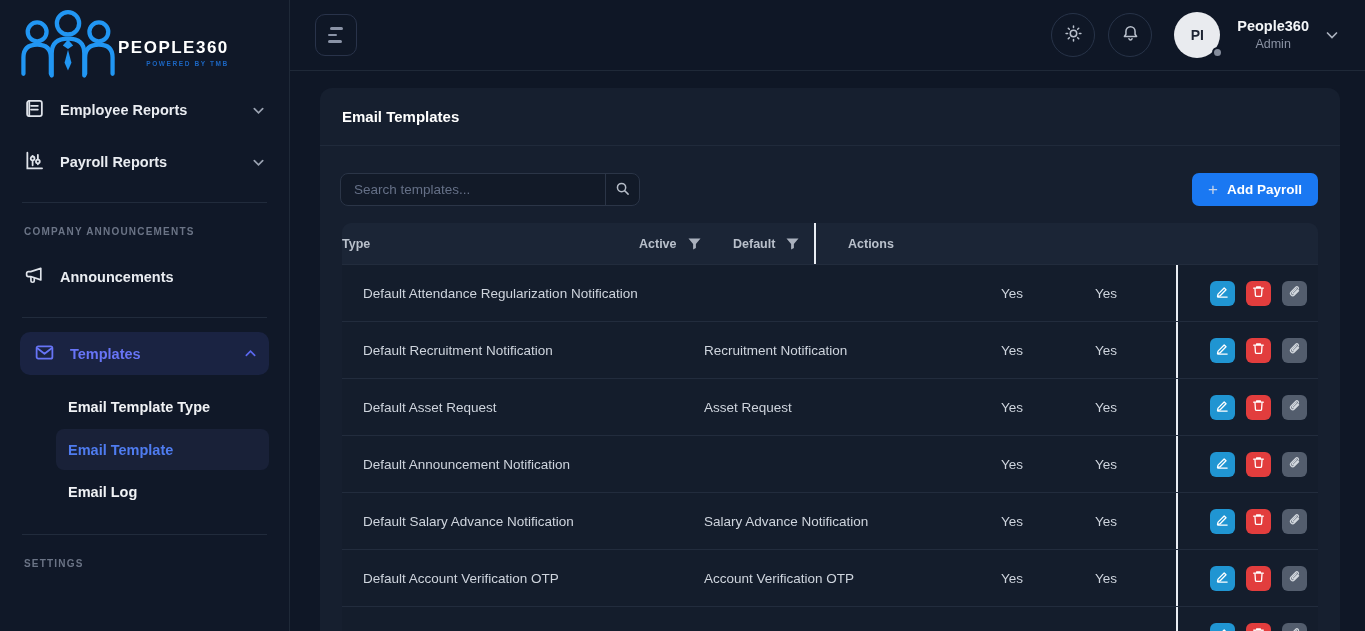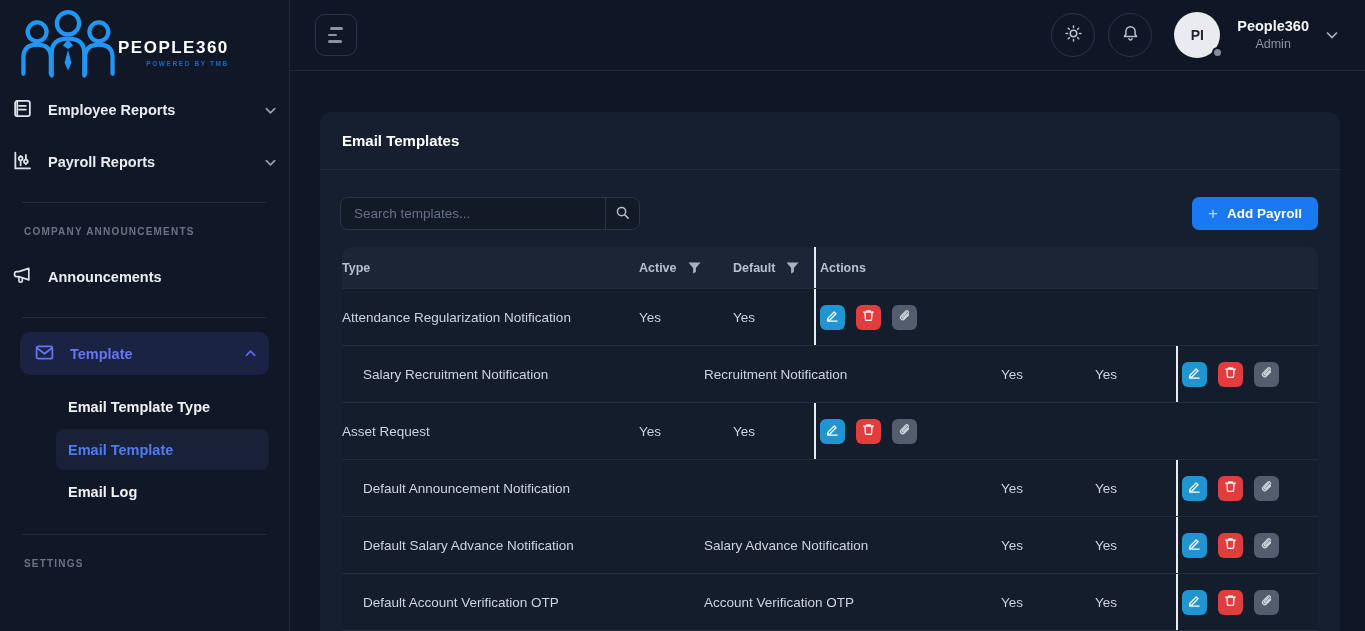--- a/index.html
+++ b/index.html
@@ -18,21 +18,21 @@
     display: flex; flex-direction: column; overflow: hidden;
   }
   .logo-row { display: flex; align-items: center; padding: 8px 10px 2px 20px; }
   .brand-text { margin-left: 2px; margin-top: 14px; }
   .brand-name { font-size: 17px; font-weight: 800; letter-spacing: 1.5px; color: #fff; }
   .brand-tag { font-size: 6.5px; font-weight: 700; letter-spacing: 1.6px; color: #1c66c2; text-align: right; margin-top: 2px; }
 
   .nav { flex: 1; padding-top: 0; }
   .nav-item {
     display: flex; align-items: center; gap: 15px;
-    height: 52px; padding: 0 12px;
+    height: 52px; padding: 0 24px;
     font-size: 14.5px; font-weight: 700; color: #e9ecf1; cursor: pointer;
   }
   .nav-item svg { flex: none; }
   .chev { margin-left: auto; color: #9aa2b1; display: flex; }
   .nav-div { height: 1px; background: #212b3c; margin: 14px 22px; }
   .section-title {
     padding: 9px 24px 14px; font-size: 10px; font-weight: 700;
     letter-spacing: 1.2px; color: #6b7486;
   }
   .nav-item.active-parent {
@@ -48,21 +48,21 @@
     cursor: pointer;
     text-align: center;
   }
   .sub-item.is-active {
     background: #192138; border-radius: 8px;
     margin: 0 20px 0 56px; padding-left: 12px; height: 41px;
     color: #4f7cf0;
   }
 
   
-  .main { flex: 1; display: flex; flex-direction: column; background: #0f1726; overflow: hidden; gap: 24px; }
+  .main { flex: 1; display: flex; flex-direction: column; background: #0f1726; overflow: hidden; }
   .topbar {
     height: 71px; min-height: 71px; border-bottom: 1px solid #1f2938;
     display: flex; align-items: center; padding: 0 25px;
   }
   .menu-btn {
     width: 42px; height: 42px; border: 1px solid #29334a; border-radius: 10px;
     background: transparent; display: flex; flex-direction: column;
     align-items: flex-start; justify-content: center; gap: 4px;
     padding-left: 12px; cursor: pointer;
   }
@@ -136,21 +136,21 @@
   .trow {
     display: flex; align-items: stretch; height: 57px;
     background: #141d2c; border-bottom: 1px solid #222c3d;
     font-size: 13.5px; color: #ced4dd;
   }
   .cell { display: flex; align-items: center; }
   .cell-name { flex: 1; padding-left: 21px; }
   .cell-type { width: 297px; }
   .cell-active { width: 94px; gap: 11px; text-align: center; }
   .cell-default { width: 81px; gap: 11px; }
-  .cell-actions { width: 142px; border-left: 2px solid #e9edf3; padding-left: 4px; }
+  .cell-actions { width: 142px; border-left: 2px solid #e9edf3; padding-left: 32px; }
   .filter-icon { color: #aab1bd; display: flex; cursor: pointer; }
   .abtn {
     width: 25px; height: 25px; border: none; border-radius: 6px;
     display: flex; align-items: center; justify-content: center;
     margin-right: 11px; color: #fff; cursor: pointer;
   }
   .abtn.edit { background: #2095d2; }
   .abtn.del { background: #e23d3d; }
   .abtn.attach { background: #535d6d; color: #d3d8de; }
 </style>
@@ -227,21 +227,21 @@
 
       <div class="nav-div"></div>
 
       <div class="nav-item active-parent">
         <span>
           <svg width="21" height="21" viewBox="0 0 20 20" fill="none" stroke="#6774f6" stroke-width="1.7" stroke-linecap="round" stroke-linejoin="round">
             <rect x="2.5" y="4.2" width="15" height="11.6" rx="1.6"></rect>
             <path d="M3.5 6.2l6.5 5 6.5-5"></path>
           </svg>
         </span>
-        <span>Template</span>
+        <span>Templates</span>
         <span class="chev">
           <svg width="13" height="13" viewBox="0 0 14 14" fill="none" stroke="currentColor" stroke-width="1.8" stroke-linecap="round">
               <path d="M2.5 9l4.5-4.5L11.5 9"></path>
             </svg>
         </span>
       </div>
 
       <div class="sub-list">
 
           <div class="sub-item">
@@ -347,21 +347,21 @@
               <span class="filter-icon">
                 <svg width="13" height="12" viewBox="0 0 14 13" fill="currentColor">
                     <path d="M0.5 0.5h13l-5 6v4.2l-3 1.8V6.5z"></path>
                   </svg>
               </span>
             </div>
             <div class="cell cell-actions">Actions</div>
           </div>
 
             <div class="trow is-active">
-              <div class="cell cell-type">Attendance Regularization Notification</div>
+              <div class="cell cell-name">Default Attendance Regularization Notification</div>
               <div class="cell cell-active">Yes</div>
               <div class="cell cell-default">Yes</div>
               <div class="cell cell-actions">
                 <button class="abtn edit">
                   <span>
                     <svg width="13" height="13" viewBox="0 0 14 14" fill="none" stroke="currentColor" stroke-width="1.4" stroke-linecap="round" stroke-linejoin="round">
                       <path d="M2.2 9.8l-.6 2.6 2.6-.6 6.6-6.6-2-2-6.6 6.6z"></path>
                       <path d="M2 13h10"></path>
                     </svg>
                   </span>
@@ -378,21 +378,21 @@
                   <span>
                     <svg width="13" height="13" viewBox="0 0 14 14" fill="none" stroke="currentColor" stroke-width="1.3" stroke-linecap="round" stroke-linejoin="round">
                       <path d="M11.4 6.2L6.8 10.8a2.4 2.4 0 0 1-3.4-3.4l5-5a1.7 1.7 0 0 1 2.4 2.4L6.2 9.4a.9.9 0 0 1-1.3-1.3l4.2-4.2"></path>
                     </svg>
                   </span>
                 </button>
               </div>
             </div>
 
             <div class="trow is-active">
-              <div class="cell cell-name">Salary Recruitment Notification</div>
+              <div class="cell cell-name">Default Recruitment Notification</div>
               <div class="cell cell-type">Recruitment Notification</div>
               <div class="cell cell-active">Yes</div>
               <div class="cell cell-default">Yes</div>
               <div class="cell cell-actions">
                 <button class="abtn edit">
                   <span>
                     <svg width="13" height="13" viewBox="0 0 14 14" fill="none" stroke="currentColor" stroke-width="1.4" stroke-linecap="round" stroke-linejoin="round">
                       <path d="M2.2 9.8l-.6 2.6 2.6-.6 6.6-6.6-2-2-6.6 6.6z"></path>
                       <path d="M2 13h10"></path>
                     </svg>
@@ -410,20 +410,21 @@
                   <span>
                     <svg width="13" height="13" viewBox="0 0 14 14" fill="none" stroke="currentColor" stroke-width="1.3" stroke-linecap="round" stroke-linejoin="round">
                       <path d="M11.4 6.2L6.8 10.8a2.4 2.4 0 0 1-3.4-3.4l5-5a1.7 1.7 0 0 1 2.4 2.4L6.2 9.4a.9.9 0 0 1-1.3-1.3l4.2-4.2"></path>
                     </svg>
                   </span>
                 </button>
               </div>
             </div>
 
             <div class="trow is-active">
+              <div class="cell cell-name">Default Asset Request</div>
               <div class="cell cell-type">Asset Request</div>
               <div class="cell cell-active">Yes</div>
               <div class="cell cell-default">Yes</div>
               <div class="cell cell-actions">
                 <button class="abtn edit">
                   <span>
                     <svg width="13" height="13" viewBox="0 0 14 14" fill="none" stroke="currentColor" stroke-width="1.4" stroke-linecap="round" stroke-linejoin="round">
                       <path d="M2.2 9.8l-.6 2.6 2.6-.6 6.6-6.6-2-2-6.6 6.6z"></path>
                       <path d="M2 13h10"></path>
                     </svg>

